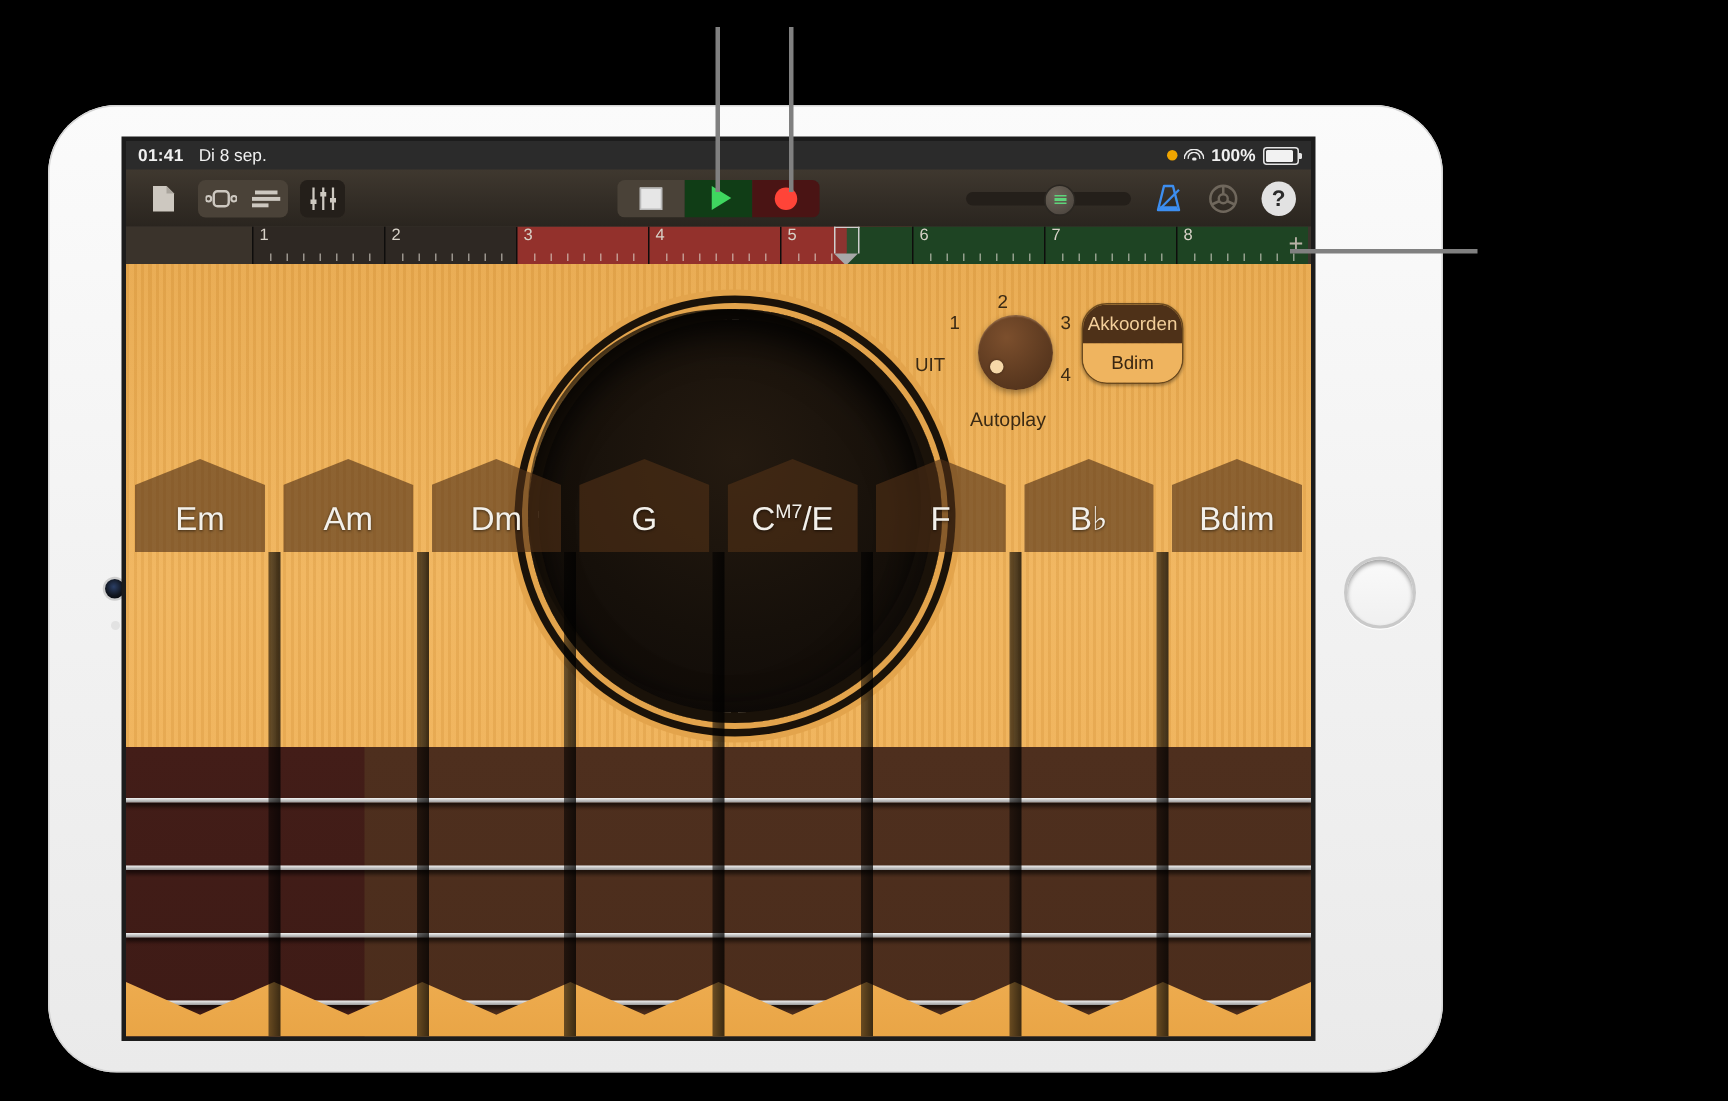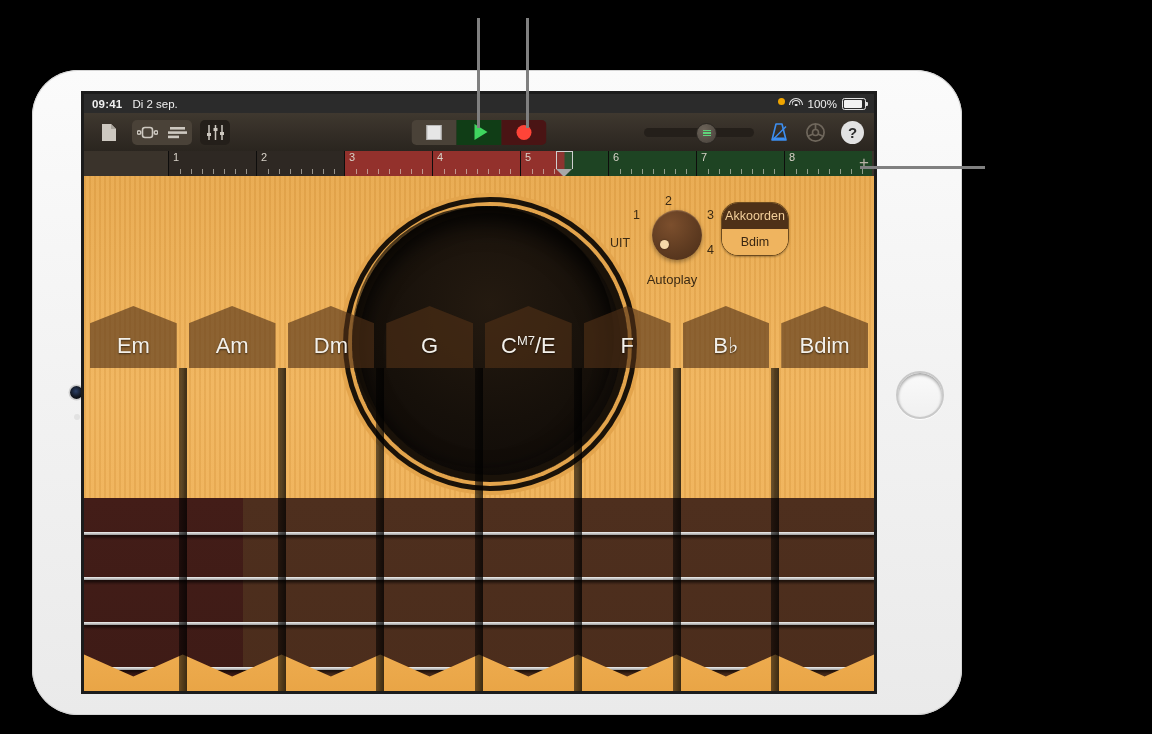--- a/index.html
+++ b/index.html
@@ -26,21 +26,21 @@
         background:linear-gradient(180deg,#fafafa,#f0f0f0);
         border:2px solid #c9c9c9;
         box-shadow:inset 0 2px 3px rgba(0,0,0,.35),0 1px 0 rgba(255,255,255,.8);}
 
   
   #statusbar{position:absolute;left:0;top:0;width:100%;height:19px;background:#2b2b2b;
              color:#f0f0f0;font-size:11.5px;display:flex;align-items:center;
              padding:0 8px;box-sizing:border-box;}
   #statusbar .time{font-weight:bold;margin-right:10px;letter-spacing:.2px;}
   #statusbar .date{font-weight:normal;}
-  #statusbar .right{margin-left:auto;display:flex;gap:5px;}
+  #statusbar .right{margin-left:auto;display:flex;align-items:center;gap:5px;font-weight:bold;}
   .rec-dot{width:7px;height:7px;border-radius:50%;background:#f0a500;display:inline-block;}
   .wifi{position:relative;width:13px;height:10px;}
   .wifi i{position:absolute;left:50%;border:1.4px solid #e9e9e9;border-bottom:none;
           border-radius:50% 50% 0 0 / 100% 100% 0 0;transform:translateX(-50%);}
   .wifi i:nth-child(1){width:12px;height:6px;top:0;}
   .wifi i:nth-child(2){width:7px;height:3.5px;top:2.5px;}
   .wifi i:nth-child(3){width:2.6px;height:2.6px;top:6.4px;border-radius:50%;
                        background:#e9e9e9;border:none;}
   .batt{width:22px;height:10px;border:1.3px solid #e4e4e4;border-radius:2.5px;position:relative;}
   .batt:after{content:"";position:absolute;right:-3.4px;top:3px;width:2px;height:4px;
@@ -185,22 +185,22 @@
 <div class="callout-h" style="left:860px;top:166px;width:125px;"></div>
 
 <div id="ipad">
   <div id="camera"></div>
   <div id="sensor"></div>
   <div id="home"></div>
 
   <div id="screen">
 
     <div id="statusbar">
-      <span class="time">09:41</span>
-      <span class="date">Di 2 sep.</span>
+      <span class="time">01:41</span>
+      <span class="date">Di 8 sep.</span>
       <span class="right">
         <span class="rec-dot"></span>
         <span class="wifi">
             <i></i>
             <i></i>
             <i></i>
           </span>
         <span>100%</span>
         <span class="batt">
             <em></em>

